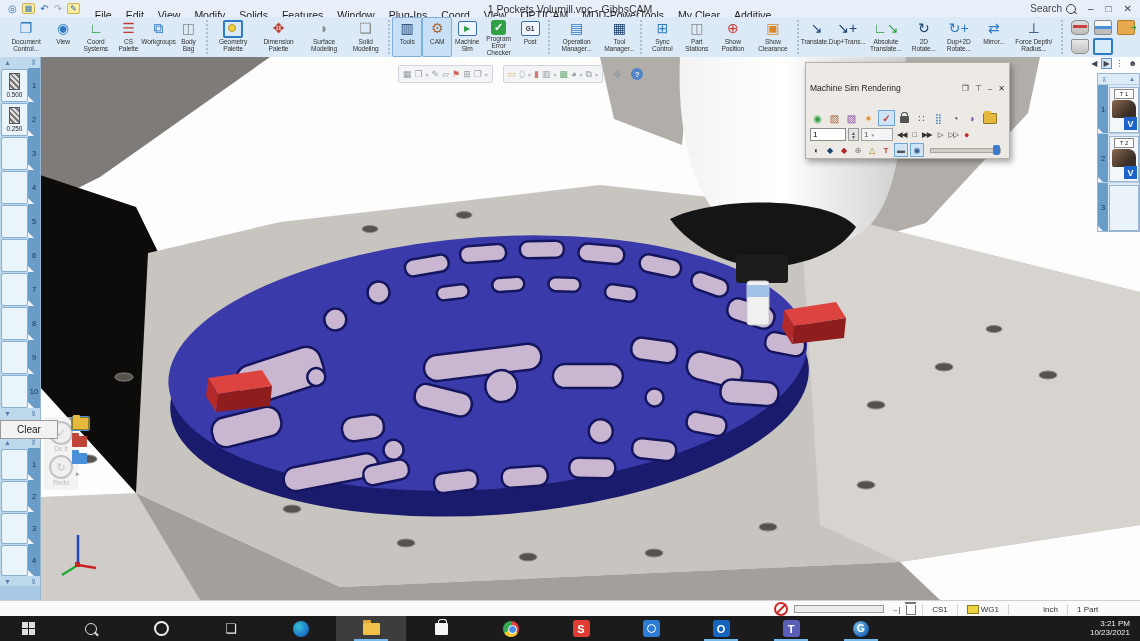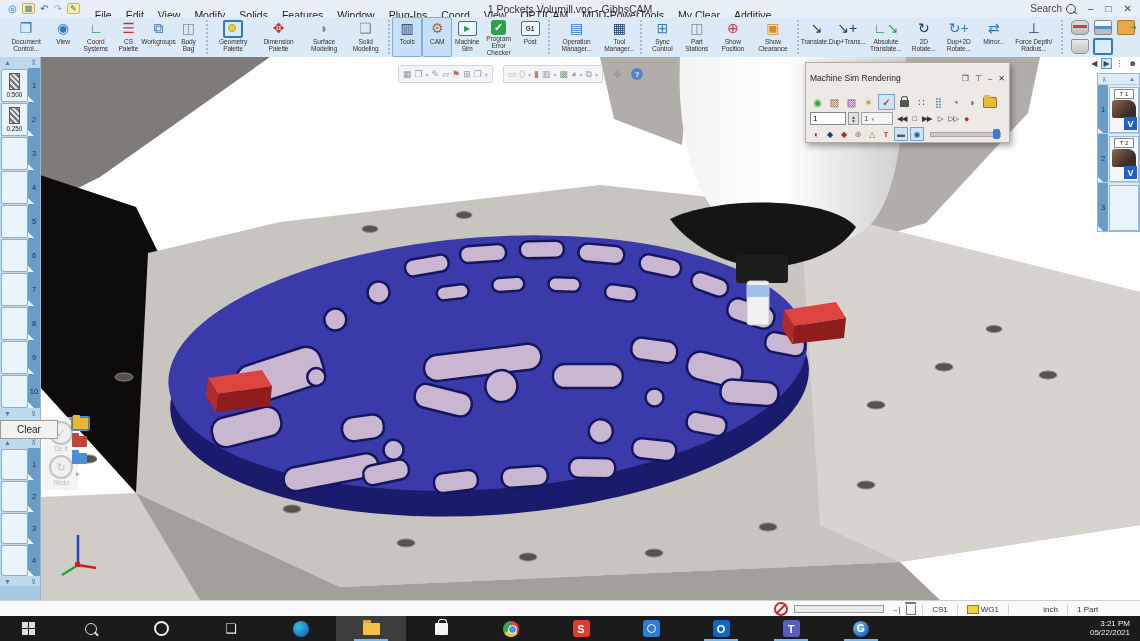--- a/index.html
+++ b/index.html
@@ -78,21 +78,21 @@
   .vtoolbar{position:absolute;top:8px;left:398px;display:flex;gap:10px;align-items:center;z-index:3;opacity:.8;}
   .vtb-grp{background:rgba(235,238,242,.75);border:1px solid rgba(170,180,190,.6);border-radius:2px;
            display:flex;align-items:center;gap:3px;padding:1px 4px;height:14px;font-size:9px;color:#7a828c;}
   .vtb-grp .car{font-size:6px;color:#9aa2ac;}
   .vhelp{width:12px;height:12px;border-radius:50%;background:#3a7bd0;color:#fff;font-size:8px;font-weight:bold;
          display:flex;align-items:center;justify-content:center;}
   .vexpand{color:#8a929c;font-size:10px;}
   
   .simpal{position:absolute;left:805px;top:5px;width:203px;background:#edeae5;border:1px solid #b5b1aa;
           box-shadow:2px 3px 6px rgba(0,0,0,.35);z-index:5;font-size:9px;}
-  .sp-title{height:14px;display:flex;align-items:center;padding:8px 4px;font-size:8.5px;color:#222;}
+  .sp-title{height:14px;display:flex;align-items:flex-end;padding:16px 4px;font-size:8.5px;color:#222;}
   .sp-title .sp-ticons{margin-left:auto;display:flex;gap:6px;font-size:8px;color:#333;}
   .sp-row{display:flex;align-items:center;gap:2px;padding:1px 4px;}
   .sp-ic{width:15px;height:14px;display:flex;align-items:center;justify-content:center;font-size:10px;}
   .sp-ic.sel{background:#cfe4f7;border:1px solid #6fa4d8;}
   .lockic{width:9px;height:7px;background:#555;border-radius:1px;position:relative;margin-top:3px;}
   .lockic::before{content:"";position:absolute;top:-4px;left:1px;width:5px;height:4px;border:1.5px solid #555;border-bottom:none;border-radius:3px 3px 0 0;}
   .sp-input{width:30px;height:11px;border:1px solid #8a8a8a;background:#fff;font-size:8px;padding:0 2px;font-family:"Liberation Sans",sans-serif;}
   .sp-spin{width:9px;height:11px;border:1px solid #9a9a9a;background:#e2e2e2;font-size:5px;color:#555;display:flex;flex-direction:column;align-items:center;justify-content:center;line-height:4px;}
   .sp-dd{width:26px;height:11px;border:1px solid #a0a0a0;background:#f4f4f4;font-size:8px;color:#555;display:flex;align-items:center;padding:0 2px;gap:3px;}
   .sp-tr{font-size:7.5px;color:#333;letter-spacing:-1px;padding:0 2px;}
@@ -734,15 +734,15 @@
       <span class="sq" style="background:#1565c0">O</span>
     </div>
   <div class="tb-cell open">
       <span class="sq" style="background:#5a5eb9">T</span>
     </div>
   <div class="tb-cell open">
       <span class="gibbs">G</span>
     </div>
   <div class="clock">
     <div>3:21 PM</div>
-    <div>05/22/2021</div>
+    <div>10/23/2021</div>
   </div>
 </div>
 
 </body></html>

